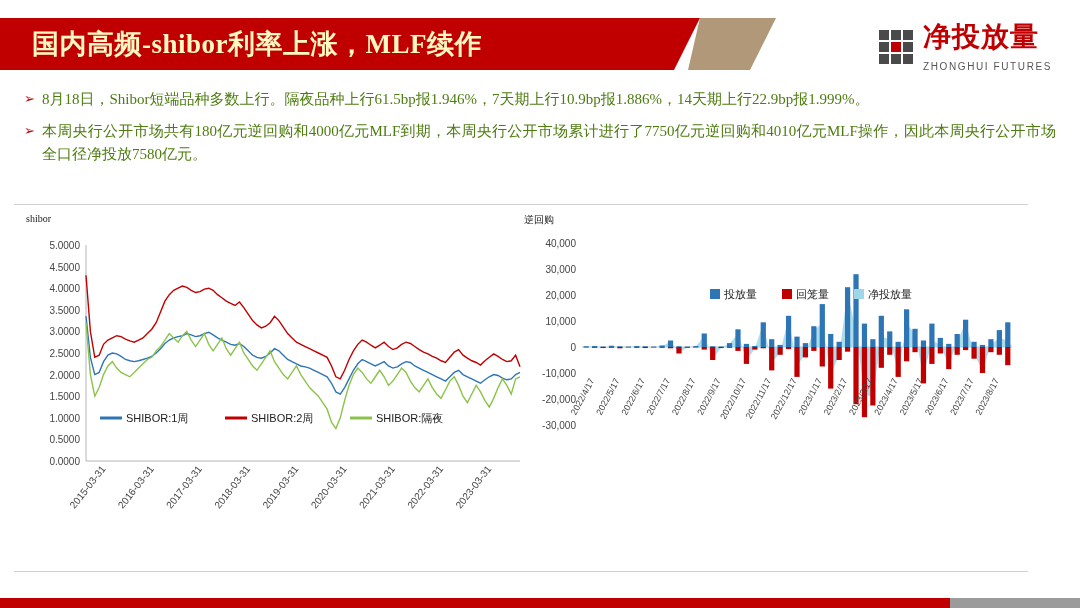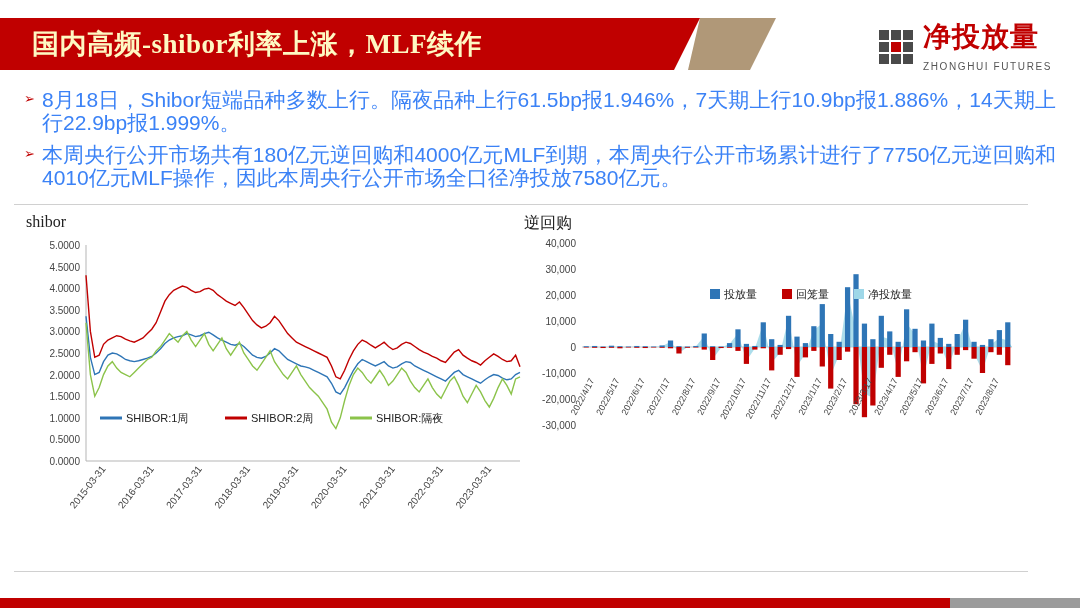--- a/index.html
+++ b/index.html
@@ -97,42 +97,42 @@
     margin-bottom: 9px;
   }
   .bullet-marker {
     color: #c00000;
     font-size: 13px;
     line-height: 21px;
     width: 18px;
     flex: 0 0 18px;
   }
   .bullet-text {
-    font-family: Liberation Sans, sans-serif;
-    font-size: 21px;
+    font-family: Liberation Serif, serif;
+    font-size: 15px;
     line-height: 23px;
-    color: #3b82f6;
+    color: #4d7c0f;
     text-align: justify;
   }
   
   .panel {
     position: absolute;
     top: 204px;
     width: 516px;
     height: 366px;
     border-top: 1px solid #d0d0d0;
     border-bottom: 1px solid #d0d0d0;
   }
   .panel-left { left: 14px; }
   .panel-right { left: 512px; }
   .panel-title {
     position: absolute;
     left: 12px; top: 8px;
     font-family: "Liberation Serif", serif;
-    font-size: 16px;
+    font-size: 10px;
     color: #222;
   }
   .chart-area {
     position: absolute;
     left: 0; top: 30px;
     width: 516px;
     height: 334px;
   }
   svg { display: block; }
   .footer-note {

